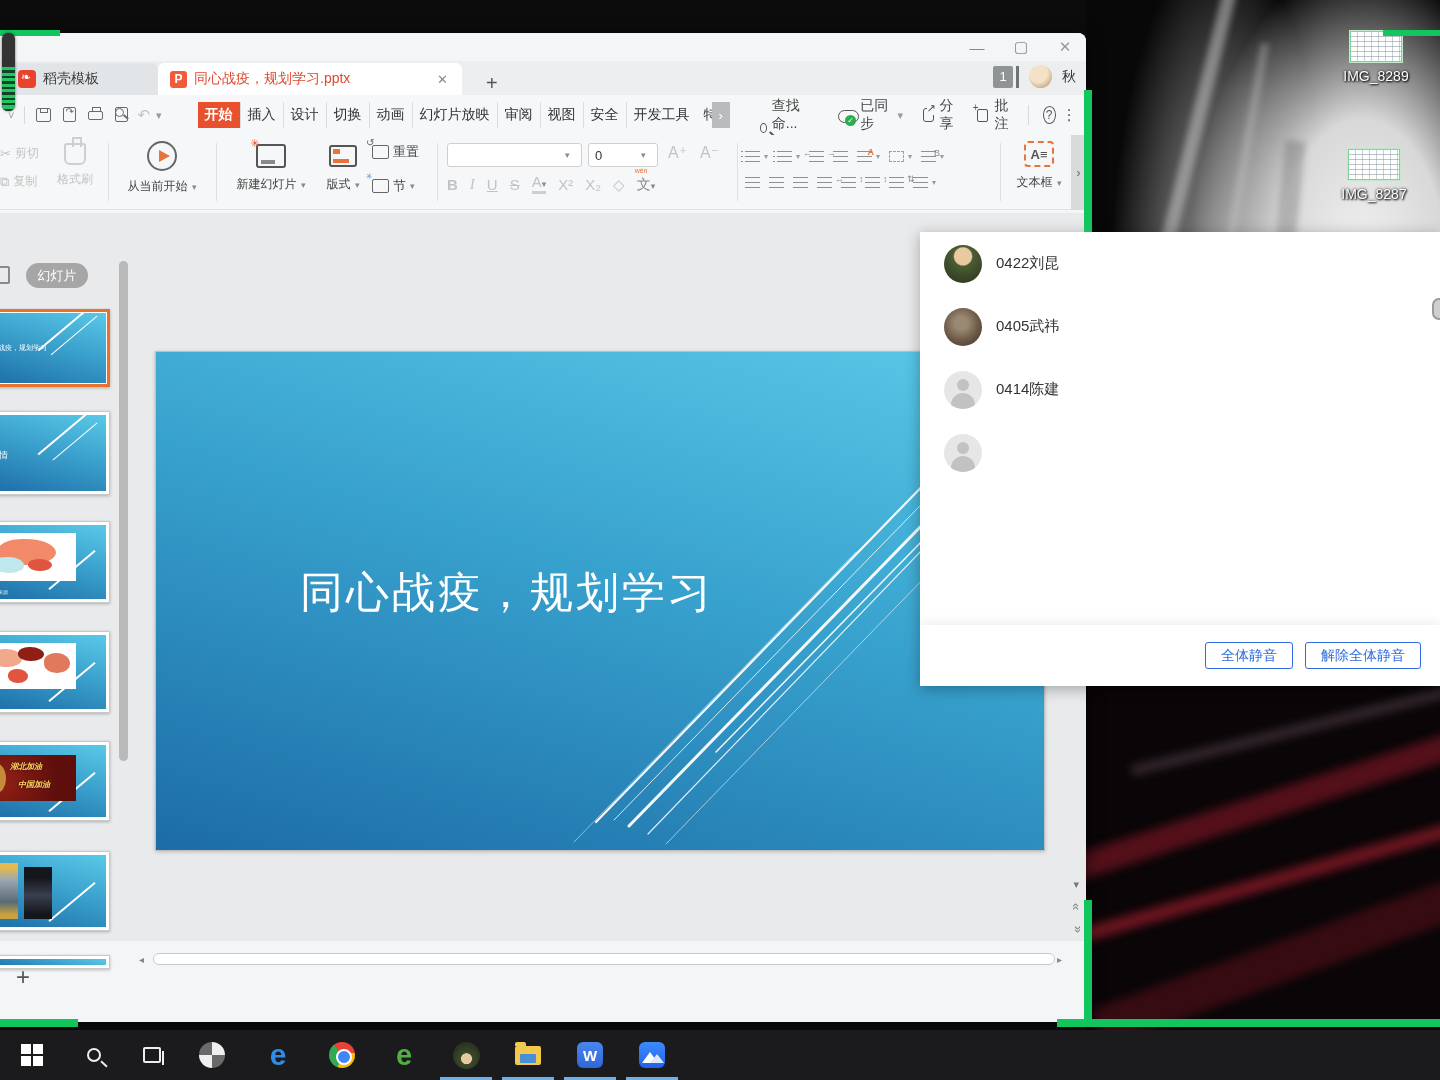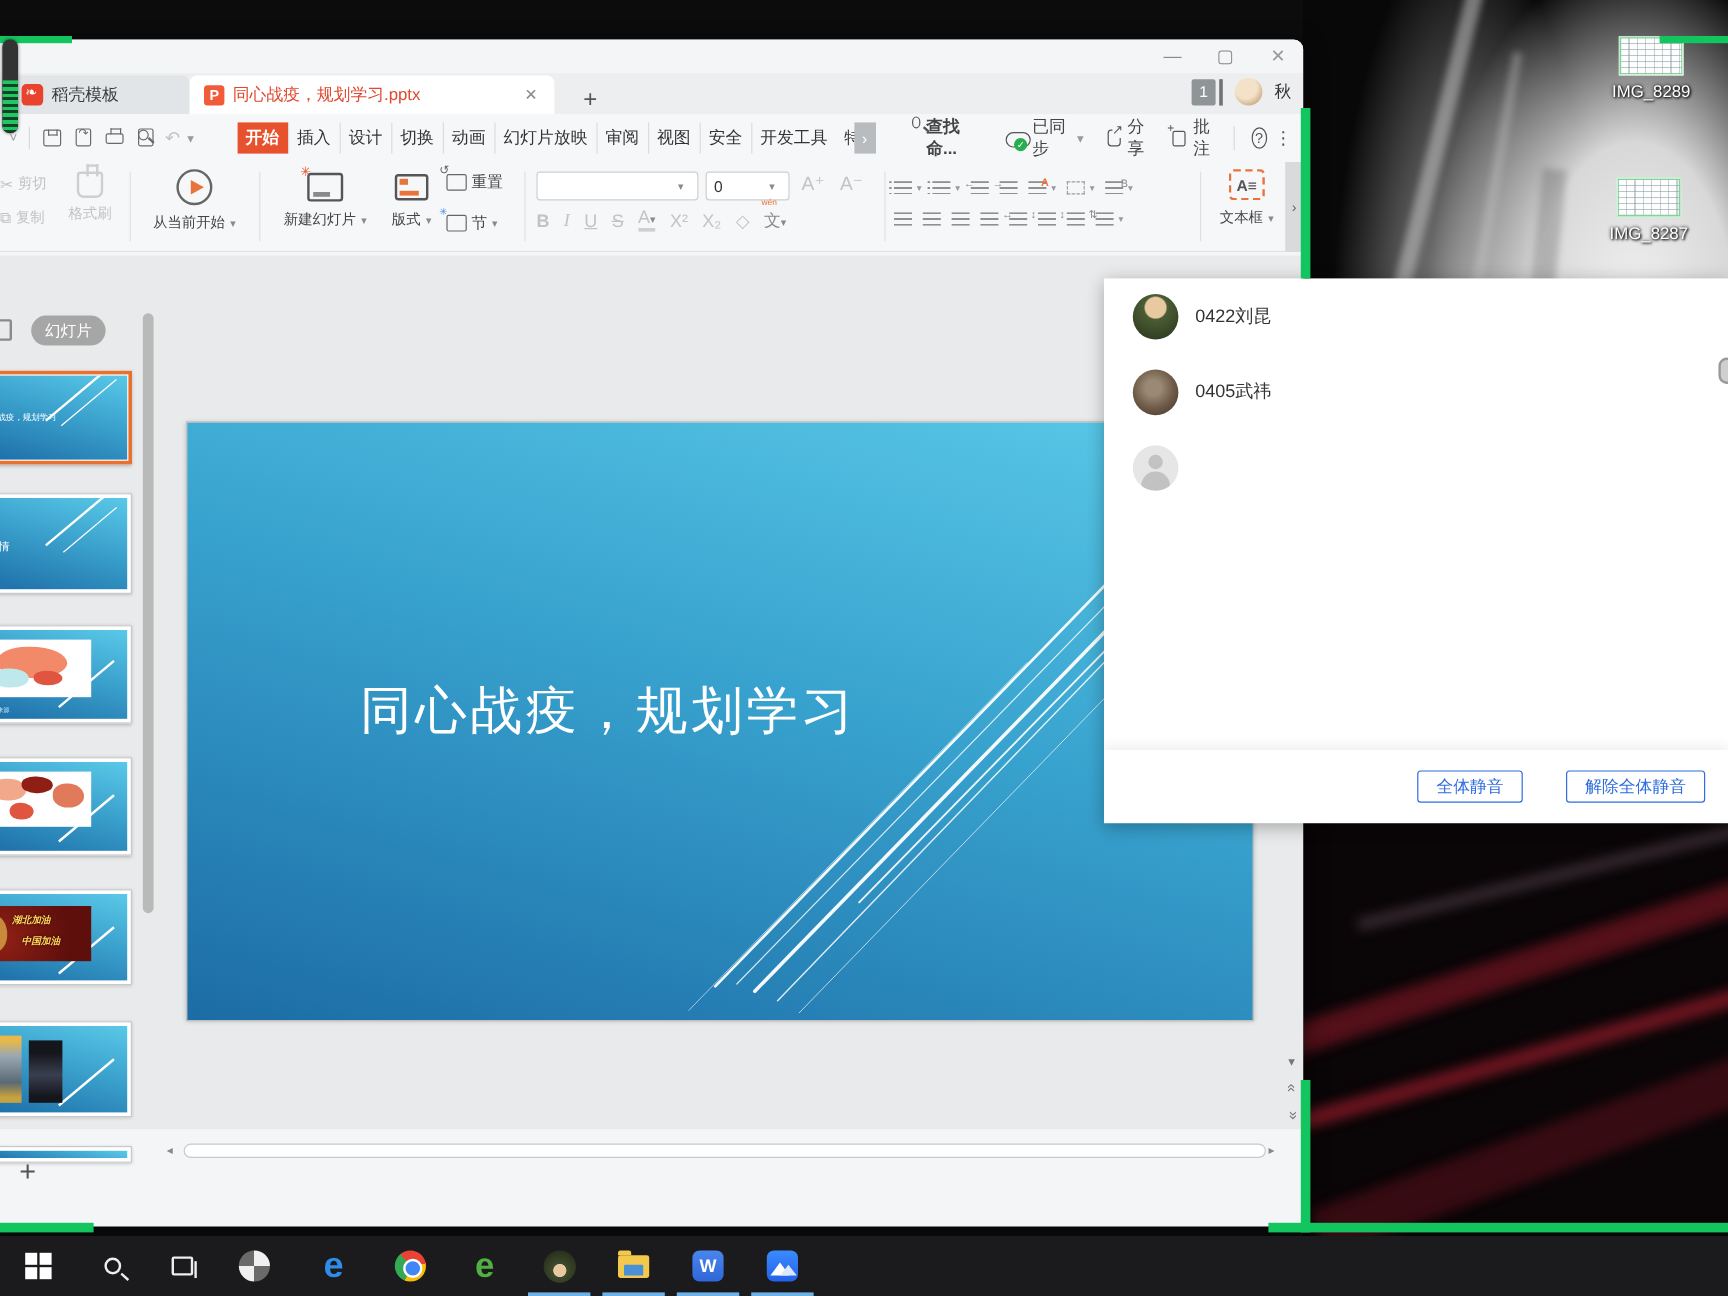--- a/index.html
+++ b/index.html
@@ -81,21 +81,21 @@
   .lens { width:9px; height:9px; border:1.6px solid #6a6a6a; border-radius:50%; position:absolute; left:4px; top:3px; }
   .lens::after { content:""; position:absolute; left:7px; top:7px; width:6px; height:1.8px; background:#6a6a6a; transform:rotate(42deg); }
   .undo { color:#c3c3c3; font-size:15px; }
 
   .menus { display:flex; align-items:center; margin-left:34px; height:28px; }
   .menu-item { padding:4px 7px; font-size:14px; color:#333; border-left:1px solid #dcdcdc; white-space:nowrap; }
   .menu-item:first-child { border-left:none; }
   .menu-item.active { background:#e8512d; color:#fff; border-left:none; font-weight:bold; }
   .menu-over { width:18px; height:26px; background:#b9bcbe; color:#fff; display:flex; align-items:center; justify-content:center; font-size:13px; margin-left:-6px; }
   .menu-right { display:flex; align-items:center; margin-left:30px; gap:6px; color:#444; font-size:14px; }
-  .srch { display:flex; align-items:flex-start; gap:5px;font-weight:bold; }
+  .srch { display:flex; align-items:flex-end; gap:5px; }
   .srch .glass { width:10px; height:10px; border:1.7px solid #555; border-radius:50%; position:relative; display:inline-block; }
   .srch .glass::after { content:""; position:absolute; left:8px; top:9px; width:6px; height:1.8px; background:#555; transform:rotate(42deg); }
   .cloud { position:relative; width:24px; height:16px; }
   .cloud::before { content:""; position:absolute; left:1px; top:3px; width:19px; height:11px; border:1.7px solid #555; border-radius:8px; }
   .cloud .ck { position:absolute; right:-2px; bottom:-3px; width:11px; height:11px; background:#27ae4e; border-radius:50%; color:#fff; font-size:8px; line-height:11px; text-align:center; }
   .shareico { width:15px; height:14px; border:1.6px solid #555; border-radius:3px; position:relative; }
   .shareico::after { content:"↗"; position:absolute; left:3px; top:-7px; font-size:11px; color:#555; background:#f6f7f8; }
   .commico { width:16px; height:13px; border:1.6px solid #555; border-radius:2px; position:relative; }
   .commico::before { content:"+"; position:absolute; left:-5px; top:-8px; font-size:10px; color:#555; }
   .mdiv { width:1px; height:20px; background:#d9d9d9; margin:0 8px; }
@@ -189,21 +189,21 @@
   .av2 { background:radial-gradient(circle at 50% 28%, #ece8e2 36%, #d8362b 38%, #f0a92c 58%); }
   .av3 { background:radial-gradient(circle at 50% 30%, #e8c9a0 26%, #4b5d33 30%, #2f3b22 85%); }
   .av4 { background:radial-gradient(circle at 45% 40%, #9a8a74 20%, #6e5a48 55%, #43372b 95%); }
   .av5 { background:#e6e6e6; }
   .av5::before { content:""; position:absolute; left:13px; top:8px; width:12px; height:12px; border-radius:50%; background:#c2c2c2; }
   .av5::after { content:""; position:absolute; left:7px; top:22px; width:24px; height:16px; border-radius:12px 12px 0 0; background:#c2c2c2; }
   .mname { font-size:15px; color:#333; }
   .msuffix { font-size:15px; color:#a0a0a0; }
   .mic-part { position:absolute; right:-6px; top:66px; width:14px; height:22px; border:2px solid #9a9a9a; border-radius:7px; background:#cfcfcf; }
   .mp-foot { position:absolute; left:0; bottom:0; width:100%; height:61px; background:#fff; box-shadow:0 -3px 10px rgba(0,0,0,.07);
-    display:flex; align-items:center; justify-content:flex-end; gap:36px; padding-right:19px; }
+    display:flex; align-items:center; justify-content:flex-end; gap:12px; padding-right:19px; }
   .mbtn { height:27px; border:1px solid #2f6ce0; border-radius:3px; background:#fff; color:#2f6ce0; font-size:14px; padding:0 15px;
     display:flex; align-items:center; font-family:inherit; }
 
   
   .green { position:absolute; background:#12c55f; z-index:50; }
   #mic-meter { position:absolute; left:2px; top:33px; width:13px; height:78px; z-index:60; background:#333; border-radius:6px;
     overflow:hidden; box-shadow:0 0 3px rgba(0,0,0,.6); }
   #mic-meter .lvl { position:absolute; left:0; bottom:0; width:100%; height:44px;
     background:repeating-linear-gradient(180deg,#22c764 0 3px,#114426 3px 5.5px); }
 
@@ -566,20 +566,24 @@
     <div class="mrow">
       <div class="mav av3"></div>
       <span class="mname">0422刘昆</span>
     </div>
     <div class="mrow">
       <div class="mav av4"></div>
       <span class="mname">0405武祎</span>
     </div>
     <div class="mrow">
       <div class="mav av5"></div>
+      <span class="mname">0414陈建</span>
+    </div>
+    <div class="mrow">
+      <div class="mav av5"></div>
     </div>
     <div class="mic-part"></div>
     <div class="mp-foot">
       <button class="mbtn">全体静音</button>
       <button class="mbtn">解除全体静音</button>
     </div>
   </div>
 
   <div class="green" style="left:0; top:30px; width:60px; height:6px"></div>
   <div class="green" style="left:1383px; top:30px; width:57px; height:6px"></div>

